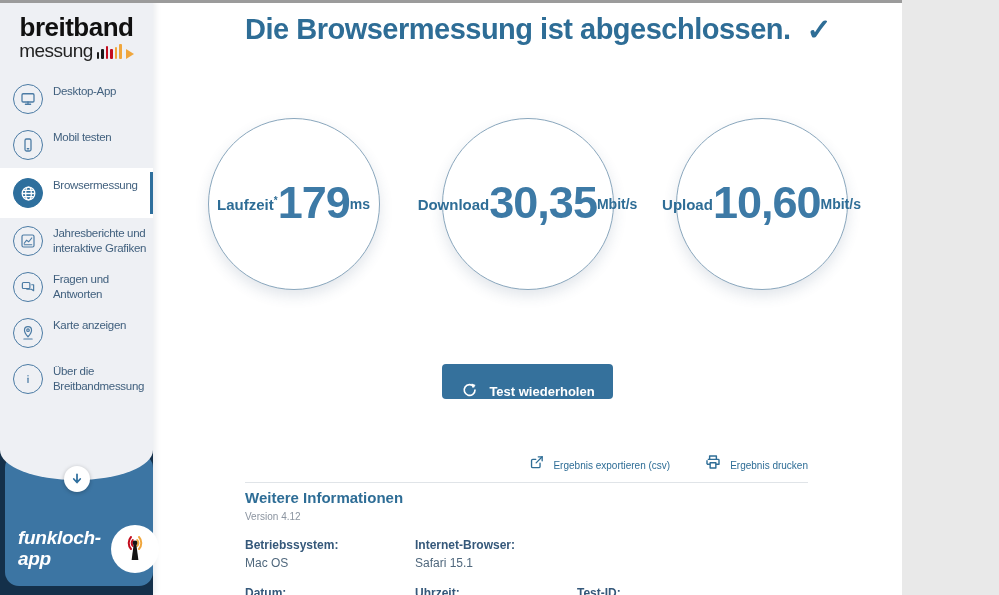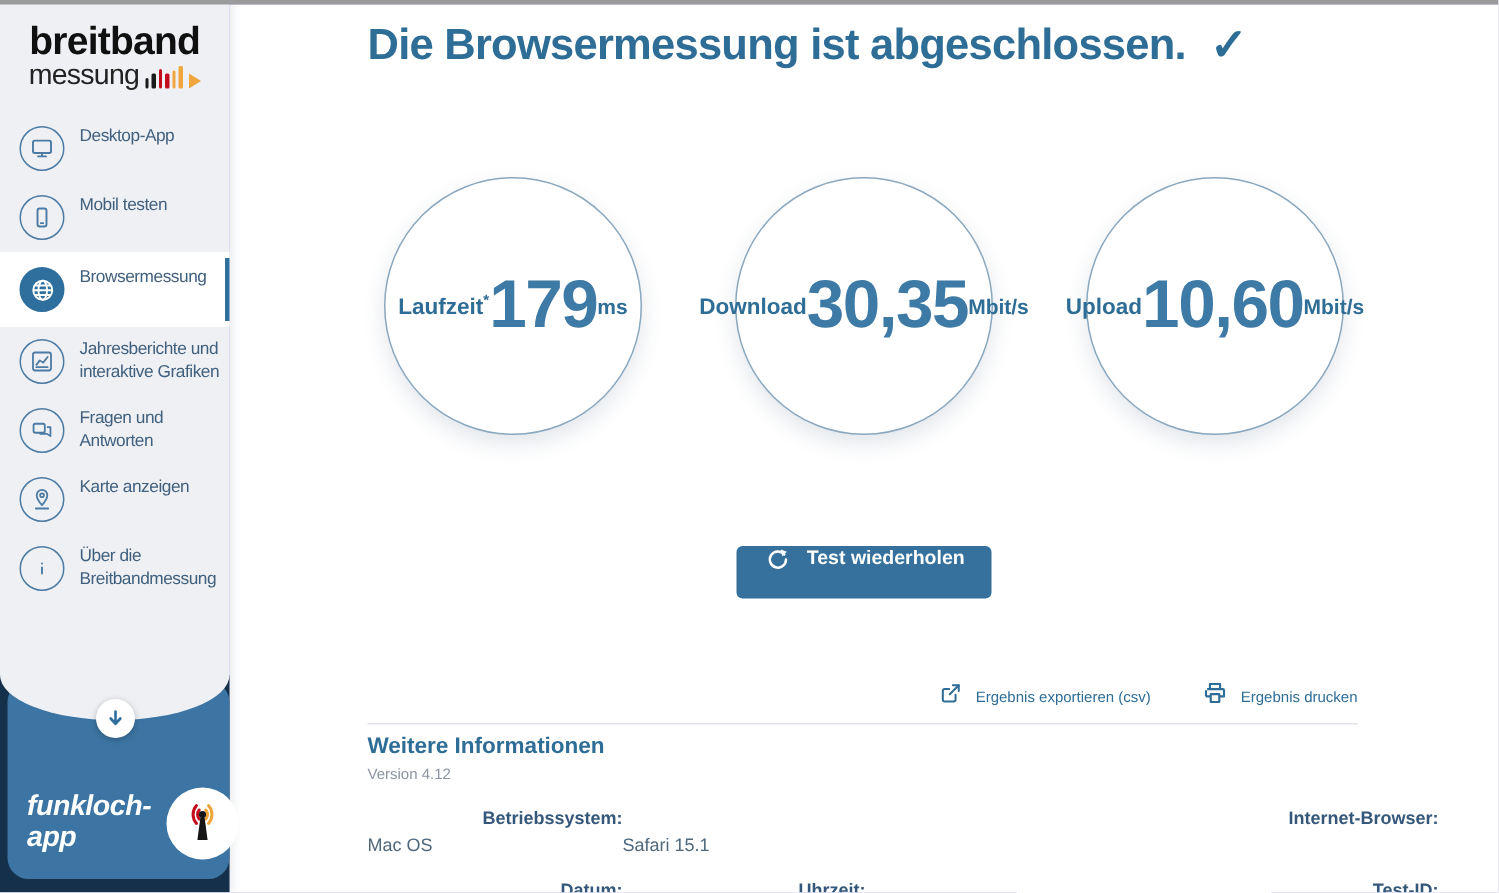--- a/index.html
+++ b/index.html
@@ -1,18 +1,18 @@
 <!DOCTYPE html>
 <html lang="de"><head>
 <meta charset="utf-8">
 <style>
   * { margin:0; padding:0; box-sizing:border-box; }
   html,body { background:#e9e9e9; }
   body { font-family:"Liberation Sans", sans-serif; }
-  .app { position:relative; width:999px; height:595px; background:#c4b5fd; overflow:hidden; }
+  .app { position:relative; width:902px; height:595px; background:#84cc16; overflow:hidden; }
   .top-line { position:absolute; top:0; left:0; right:0; height:3px; background:#9b9b9b; z-index:40; }
 
   
   .sidebar { position:absolute; left:0; top:0; bottom:0; width:153px; background:#eef0f4;
              box-shadow:2px 0 6px rgba(40,60,90,.10); z-index:10; }
   .logo { padding:14px 8px 0 8px; text-align:center; }
   .logo-line1 { font-size:26px; font-weight:bold; color:#101010; letter-spacing:-0.5px; line-height:1; }
   .logo-line2 { font-size:19px; color:#222; letter-spacing:-0.5px; line-height:1; margin-top:1px;
                 display:flex; align-items:flex-end; justify-content:center; gap:1px; }
   .logo-bars { display:inline-flex; align-items:flex-end; gap:2px; margin-left:3px; padding-bottom:1px; }
@@ -54,36 +54,36 @@
   .circle { width:172px; height:172px; border-radius:50%; background:#fff; border:1px solid #8aa7bd;
             box-shadow:0 6px 14px rgba(50,80,110,.14); display:flex; 
             align-items:center; justify-content:center; }
   .c-label { font-size:15px; font-weight:bold; color:#2e6d96; }
   .c-label sup { font-size:10px; }
   .c-value { font-size:45px; font-weight:bold; color:#3d7aa6; line-height:1; margin:9px 0 13px; letter-spacing:-1px; }
   .c-unit { font-size:14px; font-weight:bold; color:#2e6d96; }
 
   .btn-row { position:absolute; top:361px; left:0; right:0; display:flex; justify-content:center; }
   .repeat-btn { height:35px; padding:0 18px; background:#35719c; color:#fff; border:none; border-radius:4px;
-                font-family:inherit; font-size:13px; font-weight:bold; display:flex; align-items:flex-start; gap:11px; cursor:pointer; }
+                font-family:inherit; font-size:13px; font-weight:bold; display:flex; align-items:flex-end; gap:11px; cursor:pointer; }
 
   .export-row { position:absolute; top:450px; right:94px; display:flex; align-items:center; gap:34px; }
   .link-item { display:flex; align-items:flex-end; gap:8px; color:#2e6d96; font-size:10px; font-weight:normal;
                cursor:pointer; text-decoration:none; }
 
   .divider { position:absolute; top:479px; left:92px; right:94px; border-top:1px solid #e0e4e8; }
 
   .info { position:absolute; top:486px; left:92px; right:40px; }
   .info-heading { font-size:15px; font-weight:bold; color:#2e6d96; }
   .info-version { font-size:10px; color:#8b94a0; margin-top:5px; }
   .info-row { display:flex; margin-top:16px; }
   .fld-c1 { width:170px; }
   .fld-c2 { width:162px; }
   .fld-c3 { flex:1; min-width:0; }
-  .fld-label { font-size:12px; font-weight:bold; color:#35587a;text-align:right; }
+  .fld-label { font-size:12px; font-weight:bold; color:#35587a; }
   .fld-value { font-size:12px; color:#50687d; margin-top:4px; white-space:nowrap; }
 </style>
 </head>
 <body>
 
 <div class="app">
   <div class="top-line"></div>
 
   <aside class="sidebar">
     <div class="logo">

